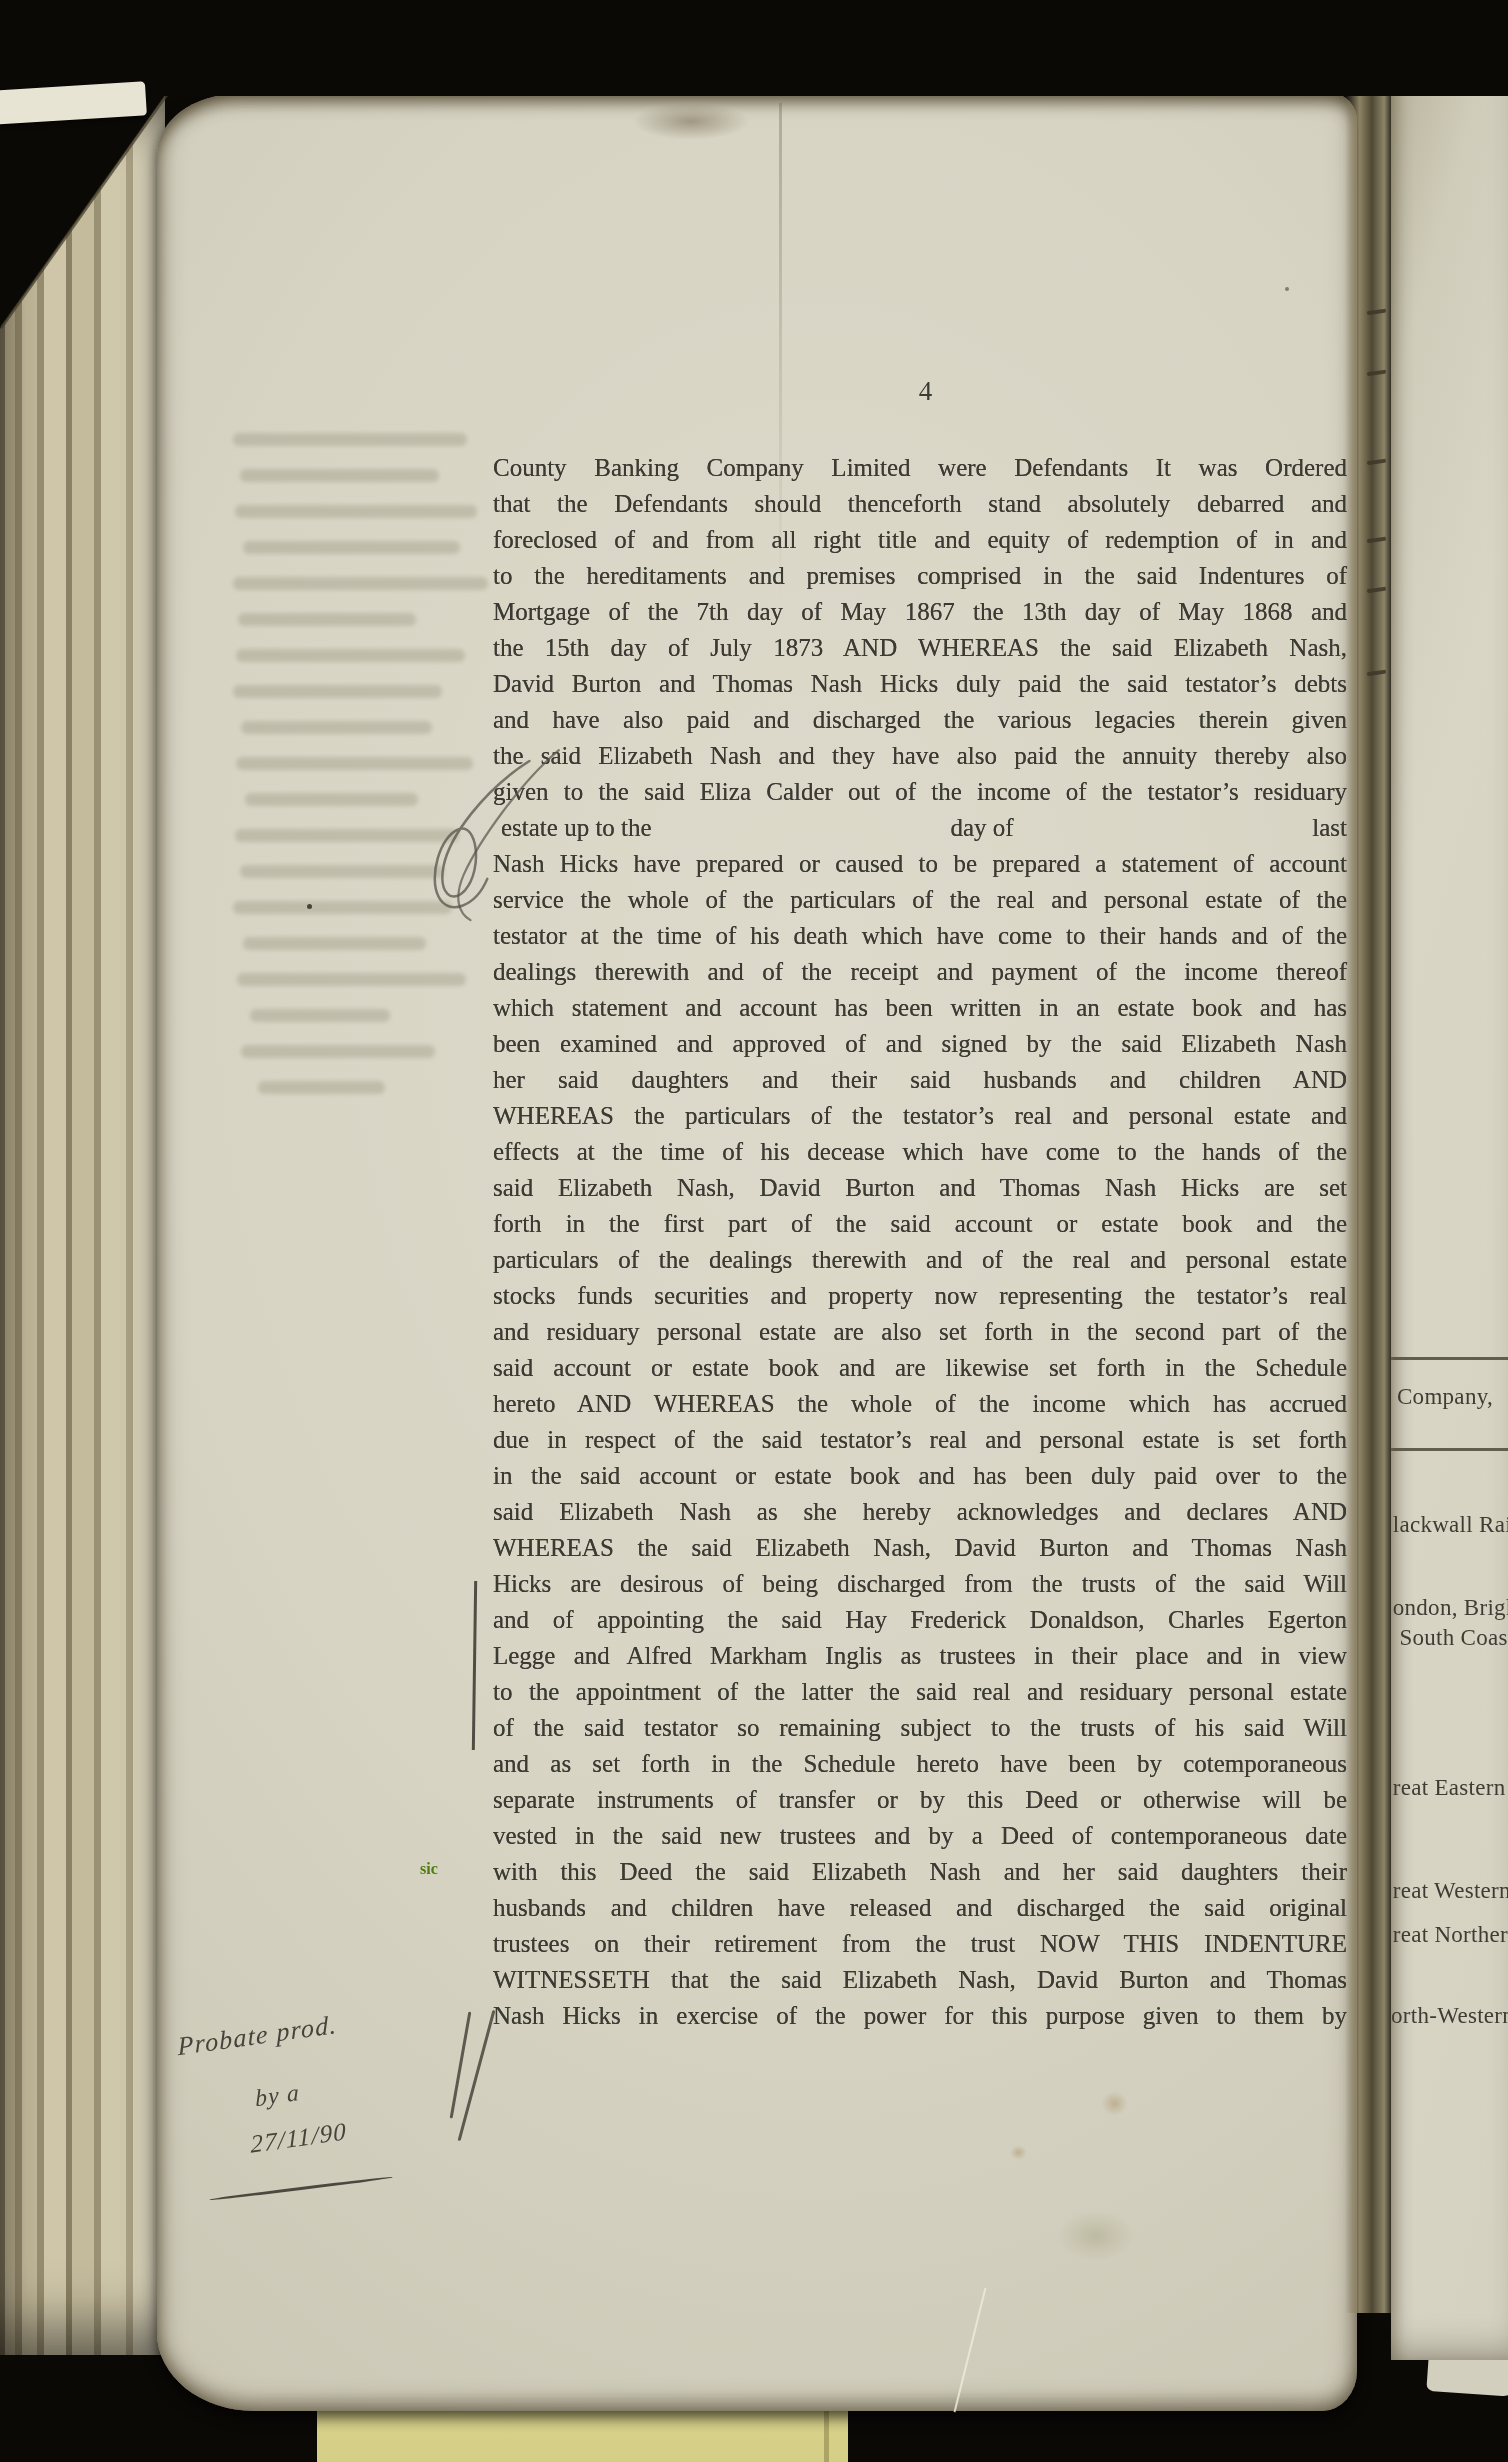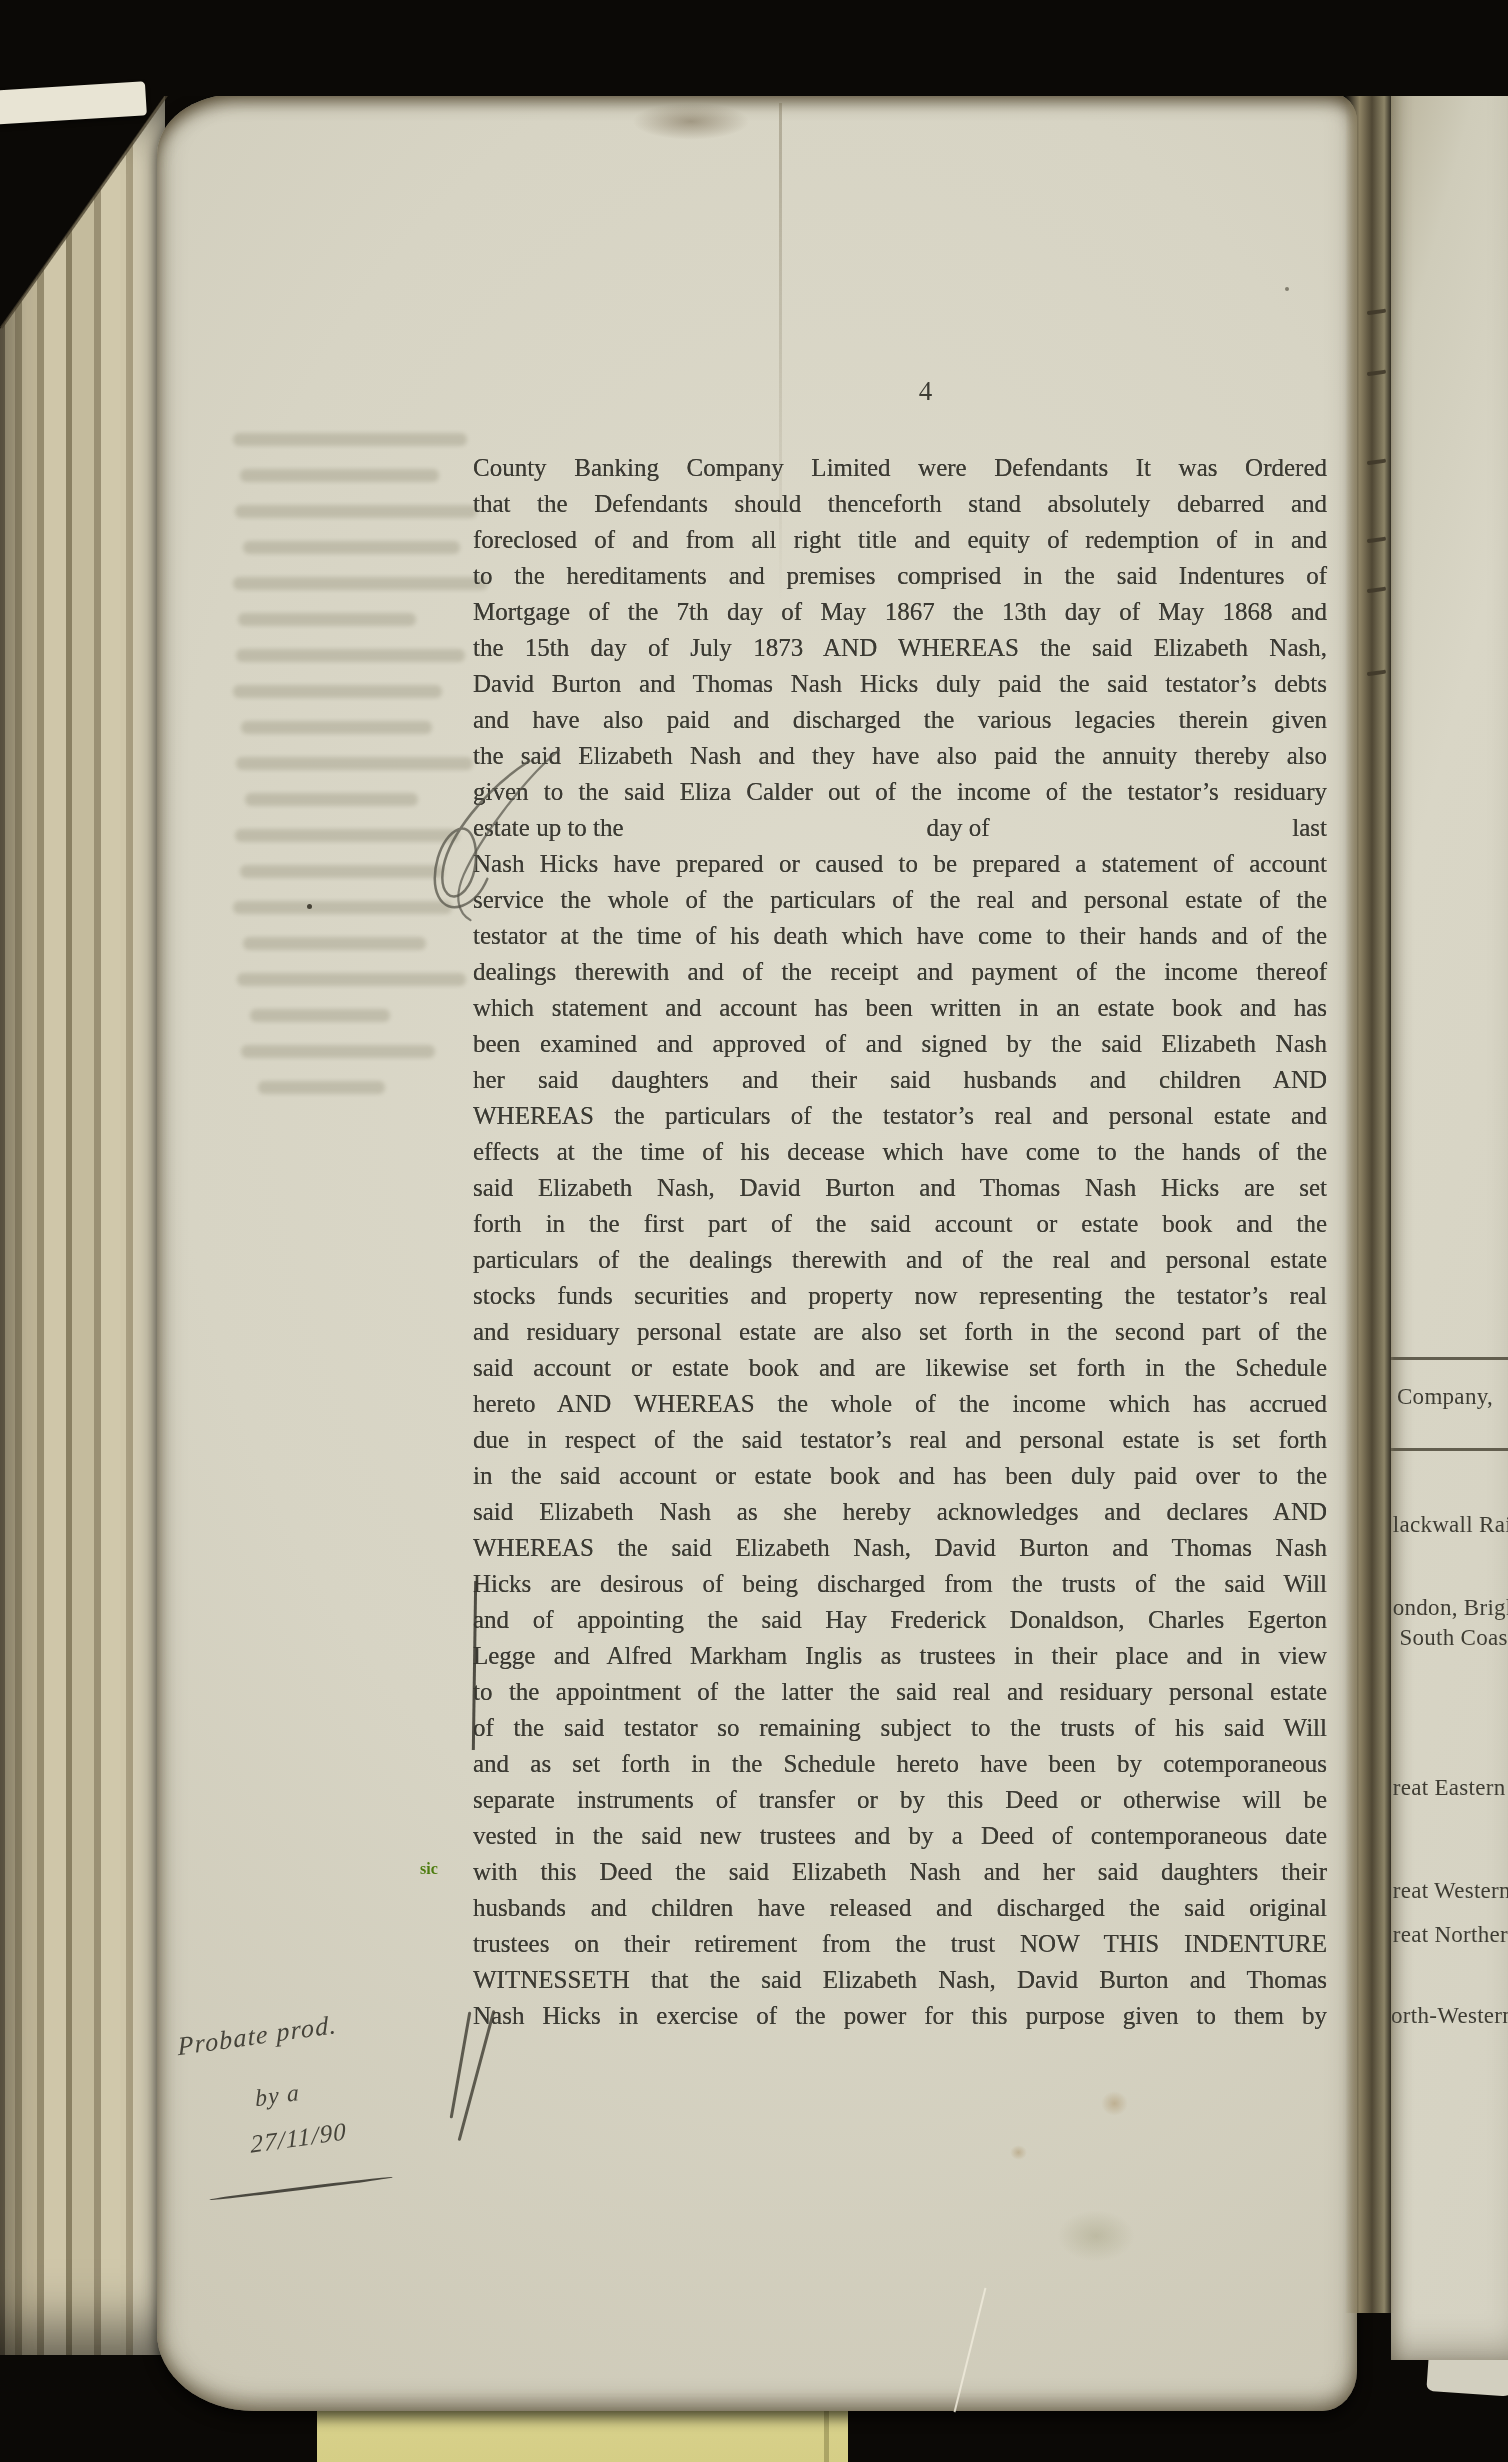--- a/index.html
+++ b/index.html
@@ -88,27 +88,27 @@
   .yellow-slip-edge{
     left:824px;top:2389px;width:5px;height:73px;z-index:1;
     background:rgba(120,112,60,.45);
   }
 
   
   .page-number{
     left:900px;top:376px;width:51px;z-index:5;
     font-size:27px;color:#3d3c34;text-align:center;
   }
-  .text-block{left:473px;top:450px;width:854px;z-index:5;}
+  .text-block{left:493px;top:450px;width:854px;z-index:5;}
   .line{
     height:36px;line-height:36px;font-size:25px;color:#3b3a33;
     text-align:justify;text-align-last:justify;white-space:nowrap;
     text-shadow:0 0 0.5px rgba(59,58,51,.85);
   }
-  .line.blank-parts{display:flex;justify-content:space-between;text-align:left;}
+  .line.blank-parts{display:flex;justify-content:space-between;text-align:left;margin-left:8px;}
 
   
   .sic{left:420px;top:1860px;font-size:16px;color:#4d7c0f;z-index:5;font-weight:bold;}
   .margin-bar{
     left:473px;top:1581px;width:2.5px;height:169px;z-index:5;
     background:rgba(55,53,45,.85);transform:rotate(.8deg);
   }
   .dslash{background:rgba(62,60,50,.8);z-index:5;border-radius:1.7px;}
   .dslash.a{left:459px;top:2011px;width:2.5px;height:108px;transform:rotate(10deg);}
   .dslash.b{left:475px;top:2008px;width:2.5px;height:135px;transform:rotate(15deg);}

